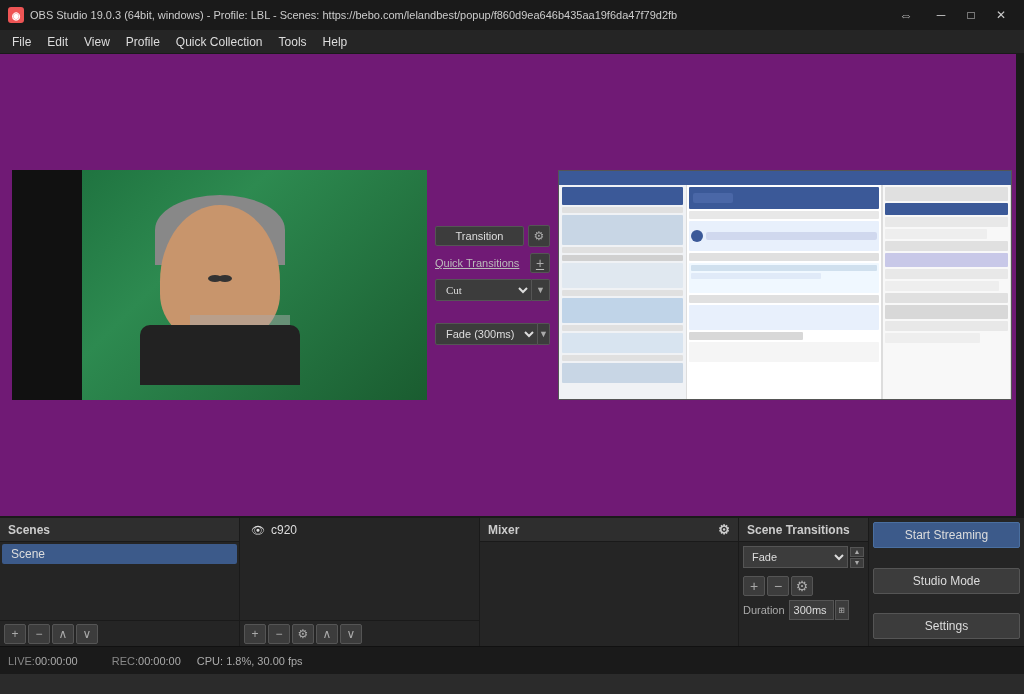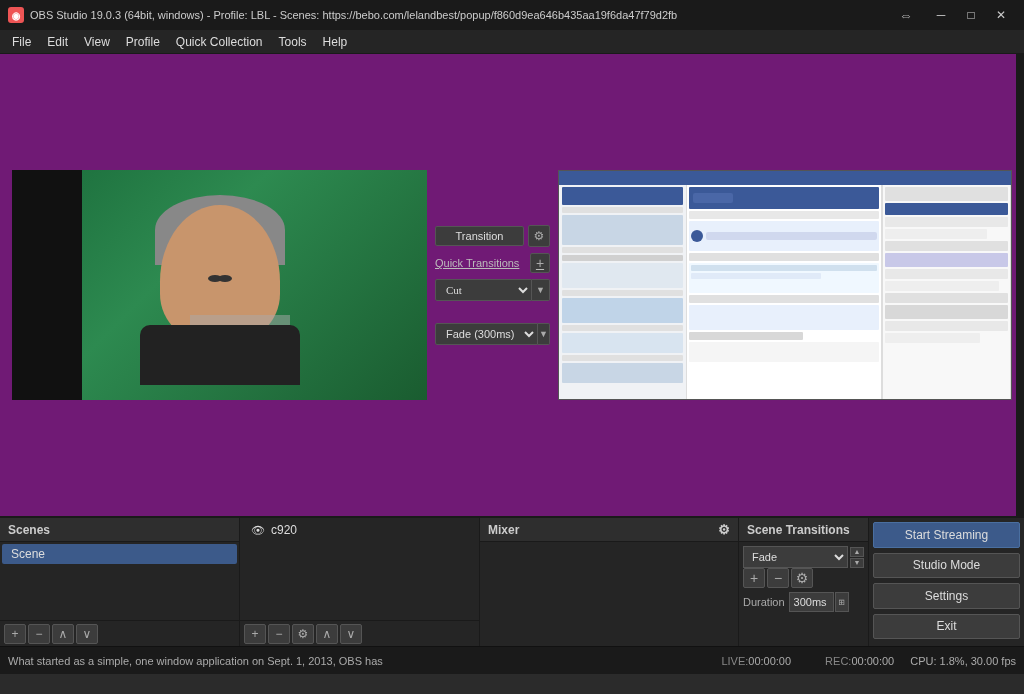--- a/index.html
+++ b/index.html
@@ -636,21 +636,21 @@
     <div class="panel-content" style="flex:1;">
       
     </div>
   </div>
 
   <div class="panel" id="transitions-bottom-panel" style="width:130px;display:flex;flex-direction:column;border-right:1px solid #1a1a1a;">
     <div class="panel-header">
       <span>Scene Transitions</span>
     </div>
     <div style="padding:4px;">
-      <div style="display:flex;align-items:center;gap:2px;margin-bottom:0;">
+      <div style="display:flex;align-items:center;gap:2px;margin-bottom:8px;">
         <select style="flex:1;background:#3c3c3c;border:1px solid #555;color:#ddd;font-size:11px;height:22px;padding:1px 4px;">
           <option>Fade</option>
         </select>
         <div style="display:flex;flex-direction:column;gap:1px;">
           <div style="width:14px;height:10px;background:#3c3c3c;border:1px solid #555;display:flex;align-items:center;justify-content:center;font-size:7px;cursor:pointer;color:#aaa;">▲</div>
           <div style="width:14px;height:10px;background:#3c3c3c;border:1px solid #555;display:flex;align-items:center;justify-content:center;font-size:7px;cursor:pointer;color:#aaa;">▼</div>
         </div>
       </div>
       <div style="display:flex;align-items:center;gap:2px;margin-bottom:4px;">
         <div class="add-trans-btn">+</div>
@@ -664,26 +664,24 @@
           <div style="width:14px;height:20px;background:#3c3c3c;border:1px solid #555;display:flex;align-items:center;justify-content:center;font-size:8px;cursor:pointer;color:#aaa;">⊞</div>
         </div>
       </div>
     </div>
   </div>
 
   <div class="panel" id="controls-panel" style="width:155px;display:flex;flex-direction:column;border-right:none;padding:4px;gap:2px;justify-content:space-between;">
     <div class="action-btn primary">Start Streaming</div>
     <div class="action-btn">Studio Mode</div>
     <div class="action-btn">Settings</div>
-    <div class="action-btn">Exit</div>
   </div>
 </div>
 
 <div id="statusbar">
-  <span style="flex:1;font-size:11px;color:#aaa;">What started as a simple, one window application on Sept. 1, 2013, OBS has</span>
   <div class="status-item">
     <span style="color:#888;">LIVE:</span>
     <span style="color:#aaa;">00:00:00</span>
   </div>
   <div class="status-item">
     <span style="color:#888;margin-left:18px;">REC:</span>
     <span style="color:#aaa;">00:00:00</span>
   </div>
   <div class="status-item">
     <span style="color:#aaa;">CPU: 1.8%, 30.00 fps</span>

